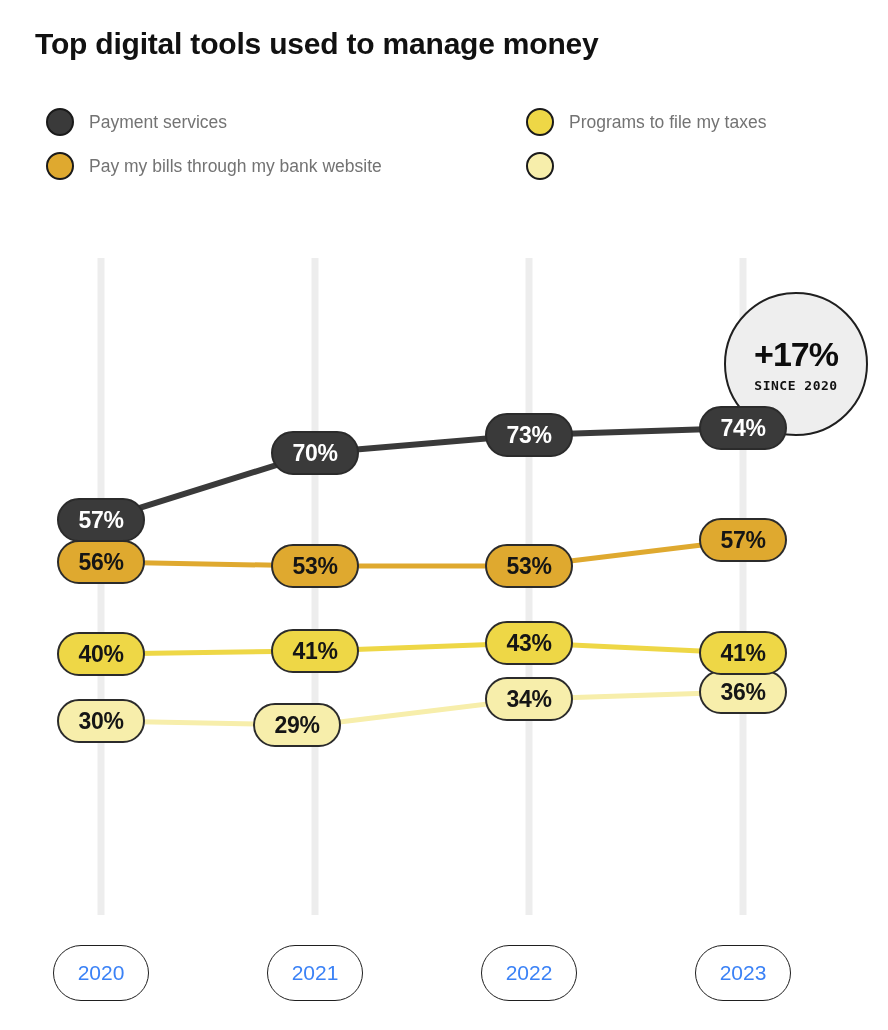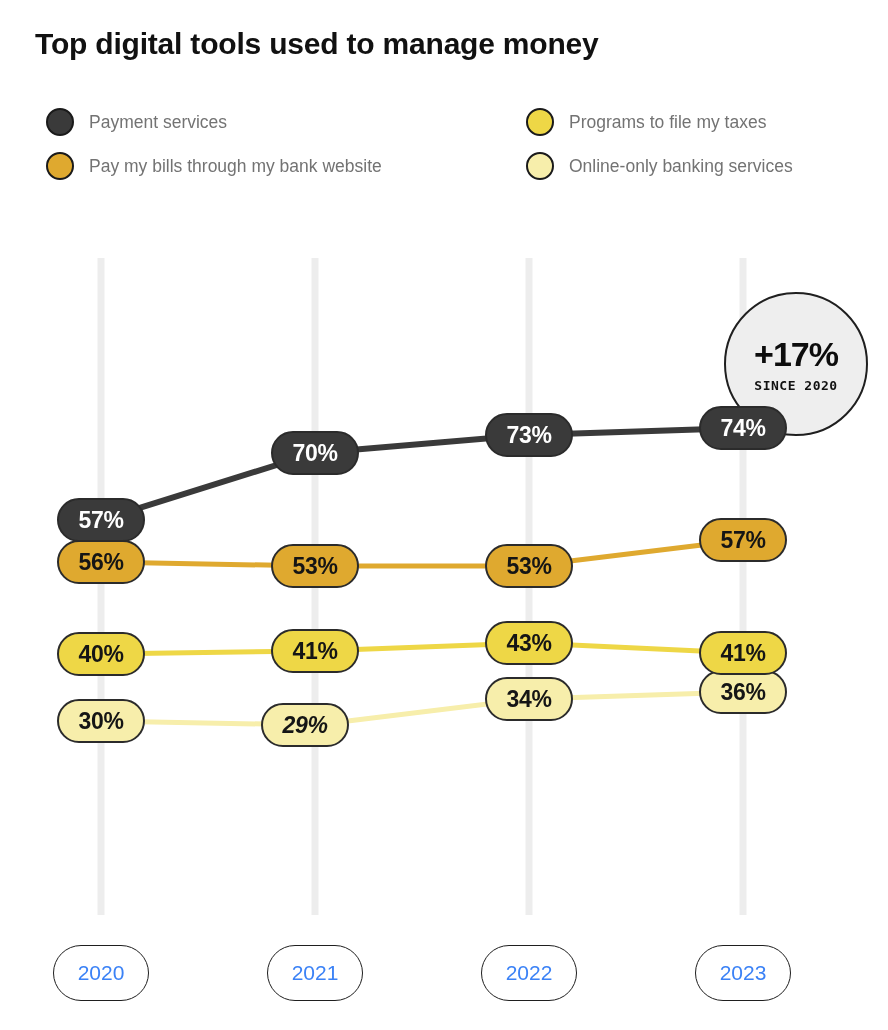--- a/index.html
+++ b/index.html
@@ -161,21 +161,20 @@
     </div>
   </div>
 
   <div class="legend-col right">
     <div class="legend-item">
       <span class="legend-swatch" style="background: rgb(238, 215, 70);"></span>
       <span class="legend-label">Programs to file my taxes</span>
     </div>
     <div class="legend-item">
       <span class="legend-swatch" style="background: rgb(247, 238, 171);"></span>
-      <span class="legend-label">Online-only banking services</span>
     </div>
   </div>
 
 </div>
 
 <div id="plot">
   <svg id="plot-svg" width="888" height="1030">
     <g id="gridlines">
         <rect x="97.5" y="258" width="7" height="657" fill="#ededed"></rect>
         <rect x="311.5" y="258" width="7" height="657" fill="#ededed"></rect>
@@ -198,21 +197,21 @@
     <div class="pill dark" style="left: 743px; top: 428px; z-index: 13;">74%</div>
     <div class="pill gold" style="left: 101px; top: 562px; z-index: 12;">56%</div>
     <div class="pill gold" style="left: 315px; top: 566px; z-index: 12;">53%</div>
     <div class="pill gold" style="left: 529px; top: 566px; z-index: 12;">53%</div>
     <div class="pill gold" style="left: 743px; top: 540px; z-index: 12;">57%</div>
     <div class="pill yellow" style="left: 101px; top: 654px; z-index: 11;">40%</div>
     <div class="pill yellow" style="left: 315px; top: 651px; z-index: 11;">41%</div>
     <div class="pill yellow" style="left: 529px; top: 643px; z-index: 11;">43%</div>
     <div class="pill yellow" style="left: 743px; top: 653px; z-index: 11;">41%</div>
     <div class="pill pale" style="left: 101px; top: 721px; z-index: 10;">30%</div>
-    <div class="pill pale" style="left: 305px; top: 725px; z-index: 10; font-style: italic;">29%</div>
+    <div class="pill pale" style="left: 297px; top: 725px; z-index: 10;">29%</div>
     <div class="pill pale" style="left: 529px; top: 699px; z-index: 10;">34%</div>
     <div class="pill pale" style="left: 743px; top: 692px; z-index: 10;">36%</div>
   </div>
 
 <div id="callout">
   <div id="callout-value">+17%</div>
   <div id="callout-sub">SINCE 2020</div>
 </div>
 
 <div id="year-layer">

